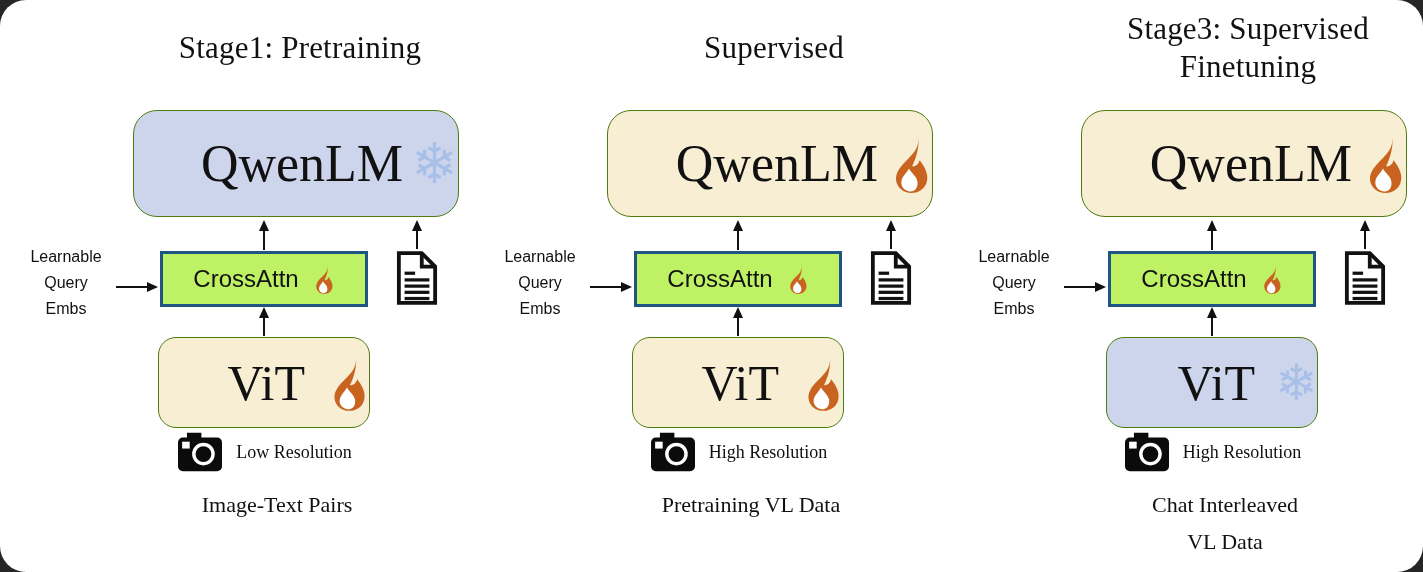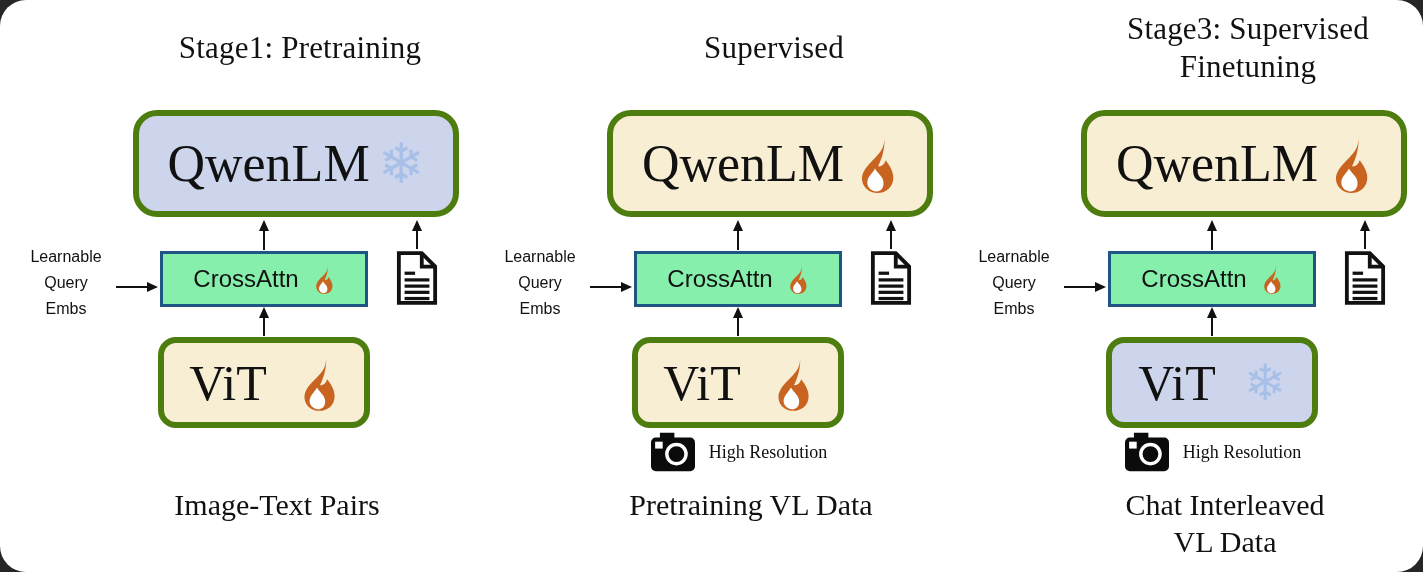--- a/index.html
+++ b/index.html
@@ -25,48 +25,48 @@
   .title{
     position:absolute;top:6px;left:110px;width:380px;height:84px;
     display:flex;flex-direction:column;justify-content:center;
     text-align:center;
     font-family:"Liberation Serif","DejaVu Serif",serif;
     font-size:31px;font-weight:500;line-height:38px;
     letter-spacing:0.2px;
   }
   .model-box{
     position:absolute;
-    border:6px solid #4d7c0f;
-    display:flex;align-items:center;justify-content:center;
+    border:1px solid #4d7c0f;
+    display:flex;align-items:center;justify-content:flex-end;
     font-family:"Liberation Serif","DejaVu Serif",serif;
     box-sizing:border-box;
   }
   .qwenlm-box{
     top:110px;left:133px;width:326px;height:107px;
     border-radius:24px;font-size:52px;gap:8px;
   }
   .vit-box{
     top:337px;left:158px;width:212px;height:91px;
-    border-radius:18px;font-size:50px;gap:28px;
+    border-radius:18px;font-size:50px;gap:20px;
   }
   .model-box.frozen{background:var(--frozen-fill,#cdd5ed);}
   .model-box.trained{background:var(--trained-fill,#f8eed4);}
   .model-box .flame-icon,.model-box .snowflake-icon{display:none;}
   .model-box.trained .flame-icon{display:inline-block;}
   .model-box.frozen .snowflake-icon{display:inline-block;}
   .snowflake-icon{
     font-family:"DejaVu Sans",sans-serif;
     color:var(--snowflake-blue,#a8c0e8);
     line-height:1;
   }
   .qwenlm-box .snowflake-icon,.qwenlm-box .flame-svg-big{font-size:56px;}
   .vit-box .snowflake-icon{font-size:50px;}
   .crossattn-box{
     position:absolute;top:251px;left:160px;width:208px;height:56px;
-    background:#86efac;
+    background:#bef264;
     border:3px solid var(--crossattn-border,#1f5582);
     box-sizing:border-box;
     display:flex;align-items:center;justify-content:center;gap:12px;
     font-size:24px;
   }
   .learnable{
     position:absolute;top:244px;left:8px;width:116px;
     text-align:center;font-size:16px;line-height:26px;
   }
   .learnable span{display:block;}
@@ -78,21 +78,21 @@
     transform:translateX(28px);
   }
   .resolution{
     font-family:"Liberation Serif","DejaVu Serif",serif;
     font-size:18px;
   }
   .caption{
     position:absolute;top:486px;left:77px;width:400px;
     text-align:center;
     font-family:"Liberation Serif","DejaVu Serif",serif;
-    font-size:30px;line-height:37px;
+    font-size:22px;line-height:37px;
   }
   .caption span{display:block;}
 </style>
 </head>
 <body>
 
 <div class="page">
 
   <div class="stage">
     <div class="title">
@@ -144,20 +144,29 @@
         <marker id="ah1" markerUnits="userSpaceOnUse" markerWidth="11" markerHeight="10" refX="0" refY="5" orient="auto">
           <path d="M0,0 L11,5 L0,10 Z" fill="#111"></path>
         </marker>
       </defs>
       <line x1="264" y1="336" x2="264" y2="318" stroke="#111" stroke-width="2" marker-end="url(#ah1)"></line>
       <line x1="264" y1="250" x2="264" y2="231" stroke="#111" stroke-width="2" marker-end="url(#ah1)"></line>
       <line x1="417" y1="249" x2="417" y2="231" stroke="#111" stroke-width="2" marker-end="url(#ah1)"></line>
       <line x1="116" y1="287" x2="147" y2="287" stroke="#111" stroke-width="2" marker-end="url(#ah1)"></line>
     </svg>
 
+    <div class="camera-row">
+      <svg width="44" height="40" viewBox="0 0 64 56">
+        <rect x="13" y="0" width="21" height="10" fill="#0b0b0b"></rect>
+        <rect x="0" y="7" width="64" height="49" rx="7" fill="#0b0b0b"></rect>
+        <rect x="6" y="13" width="11" height="10" fill="#ffffff"></rect>
+        <circle cx="37" cy="31" r="14" fill="none" stroke="#ffffff" stroke-width="5"></circle>
+      </svg>
+      <span class="resolution">Low Resolution</span>
+    </div>
 
     <div class="caption">
       <span>Image-Text Pairs</span>
       <span></span>
     </div>
   </div>
 
   <div class="stage">
     <div class="title">
       <span>Supervised</span>

